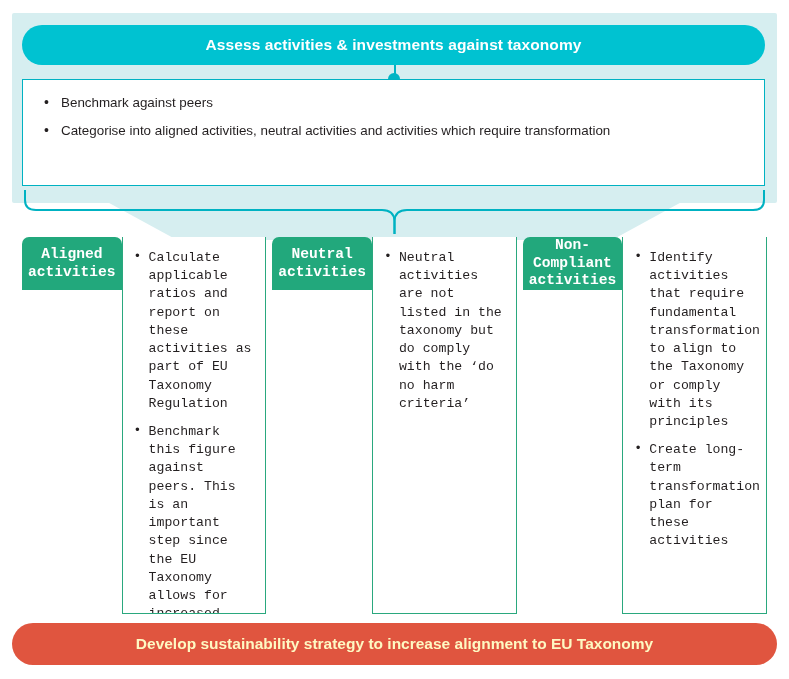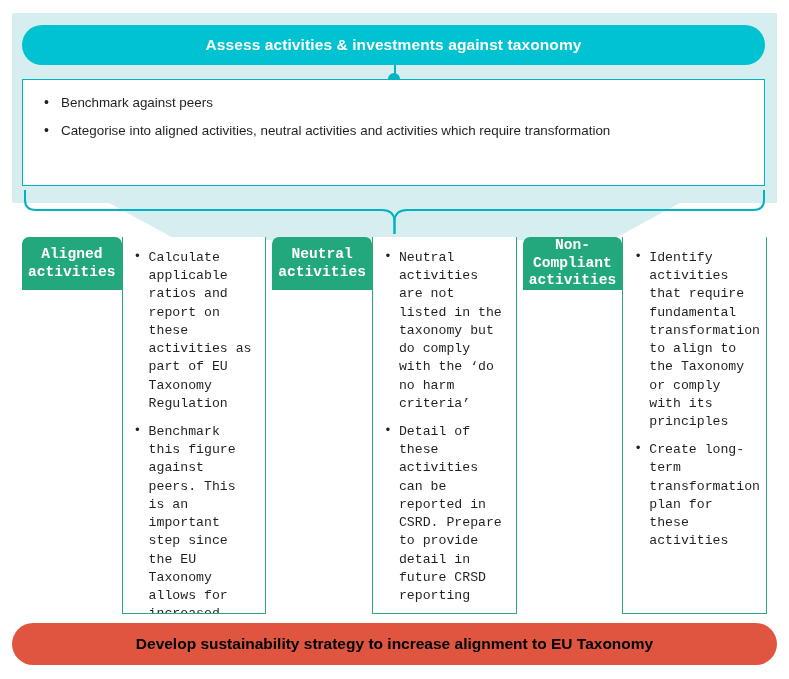--- a/index.html
+++ b/index.html
@@ -193,21 +193,21 @@
     top: 623px;
     width: 765px;
     height: 42px;
     background: #e0553f;
     border-radius: 21px;
     display: flex;
     align-items: center;
     justify-content: center;
   }
   .bottom-banner-label {
-    color: #000000;
+    color: #fef9c3;
     font-size: 15.5px;
     font-weight: bold;
     white-space: nowrap;
   }
 </style>
 </head>
 <body>
 
 <div id="stage">
 
@@ -250,21 +250,20 @@
       </div>
     </div>
 
     <div class="column">
       <div class="col-head">
         <span class="col-head-label">Neutral activities</span>
       </div>
       <div class="col-body">
         <ul class="col-list">
           <li>Neutral activities are not listed in the taxonomy but do comply with the ‘do no harm criteria’</li>
-          <li>Detail of these activities can be reported in CSRD. Prepare to provide detail in future CRSD reporting</li>
         </ul>
       </div>
     </div>
 
     <div class="column">
       <div class="col-head">
         <span class="col-head-label">Non-Compliant activities</span>
       </div>
       <div class="col-body">
         <ul class="col-list">

